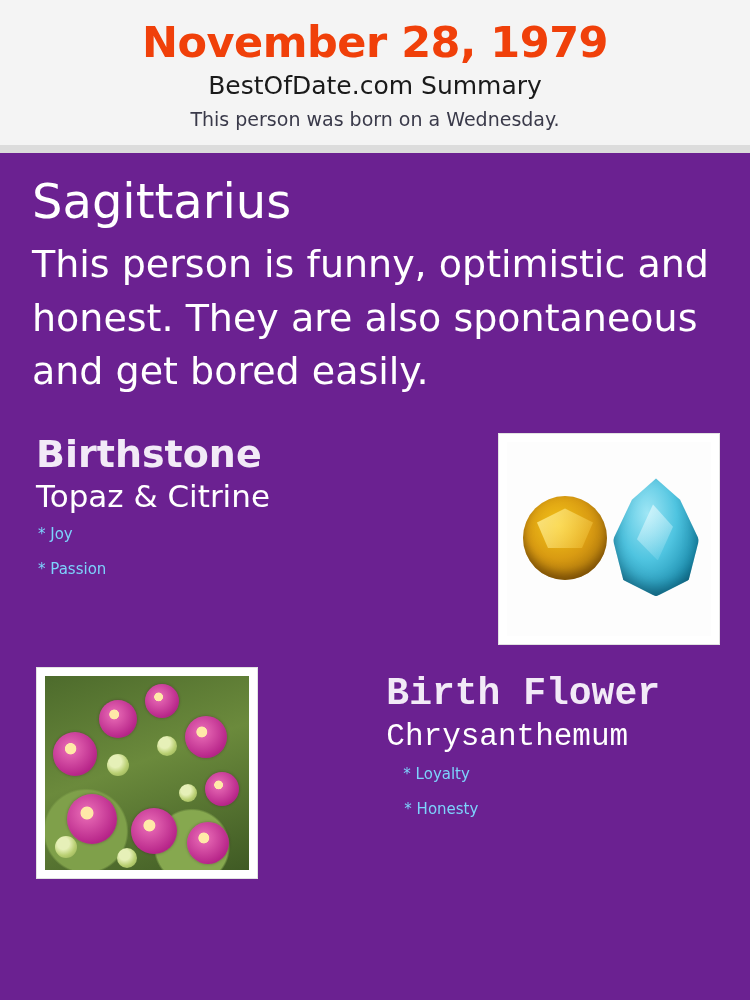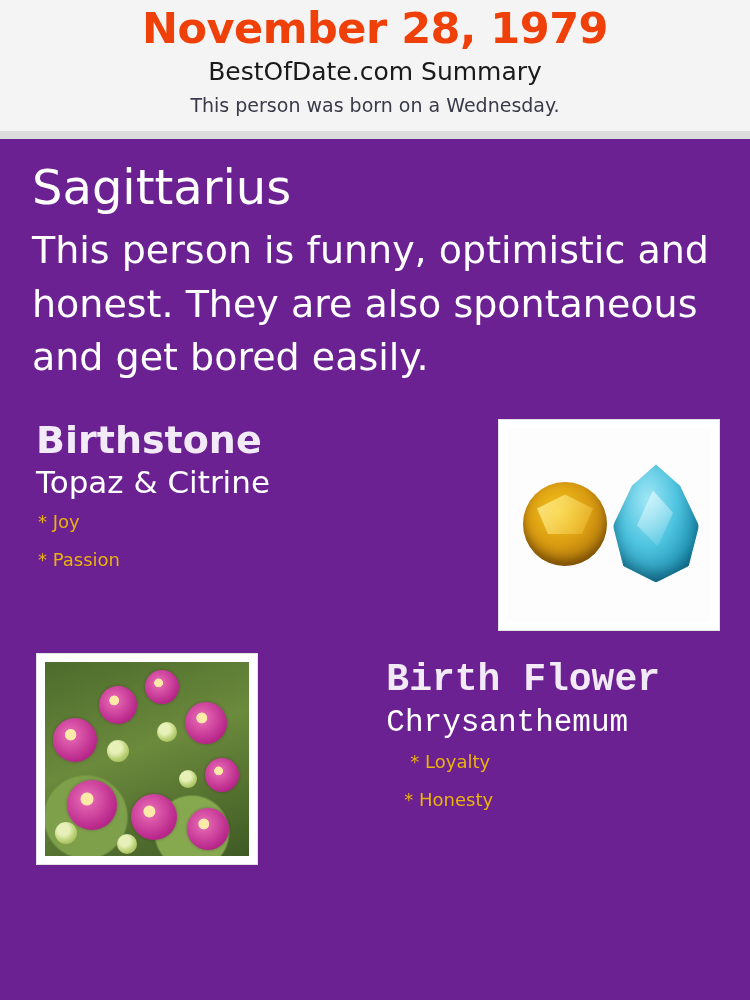--- a/index.html
+++ b/index.html
@@ -20,21 +20,21 @@
     height: 1000px;
     position: relative;
     background: #6b2191;
     display: flex;
     flex-direction: column;
   }
 
   
   .header {
     background: #f4f4f4;
-    padding: 4px 20px 14px 20px;
+    padding: 18px 20px 14px 20px;
     text-align: center;
   }
   .header-date {
     color: #f0400a;
     font-size: 43px;
     font-weight: bold;
     line-height: 1.12;
     letter-spacing: -0.5px;
     font-family: "DejaVu Sans", sans-serif;
   }
@@ -96,22 +96,22 @@
     line-height: 1.12;
     margin: 0 0 2px 0;
   }
   .block-sub {
     color: #ffffff;
     font-size: 31px;
     line-height: 1.2;
     margin: 0 0 12px 0;
   }
   .bullet {
-    color: #eab308;
-    font-size: 18px;
+    color: #7dd3fc;
+    font-size: 15px;
     line-height: 1.0;
     margin: 0 0 20px 2px;
   }
 
   .stone-photo {
     width: 222px;
     height: 212px;
     background: #ffffff;
     border: 1px solid #e2e2e2;
     padding: 8px;
@@ -264,21 +264,21 @@
           <div class="bud" style="left:62px; top:78px;  width:22px; height:22px;"></div>
           <div class="bud" style="left:112px;top:60px;  width:20px; height:20px;"></div>
           <div class="bud" style="left:10px; top:160px; width:22px; height:22px;"></div>
           <div class="bud" style="left:72px; top:172px; width:20px; height:20px;"></div>
           <div class="bud" style="left:134px;top:108px; width:18px; height:18px;"></div>
         </div>
       </div>
       <div class="flower-text">
         <div class="block-title">Birth Flower</div>
         <div class="block-sub">Chrysanthemum</div>
-        <div class="bullet" style="margin-left:24px;">* Loyalty</div>
+        <div class="bullet" style="margin-left:17px;">* Loyalty</div>
         <div class="bullet" style="margin-left:18px;">* Honesty</div>
       </div>
     </div>
 
   </div>
 
   <div class="footer-strip"></div>
 </div>
 
 </body></html>

